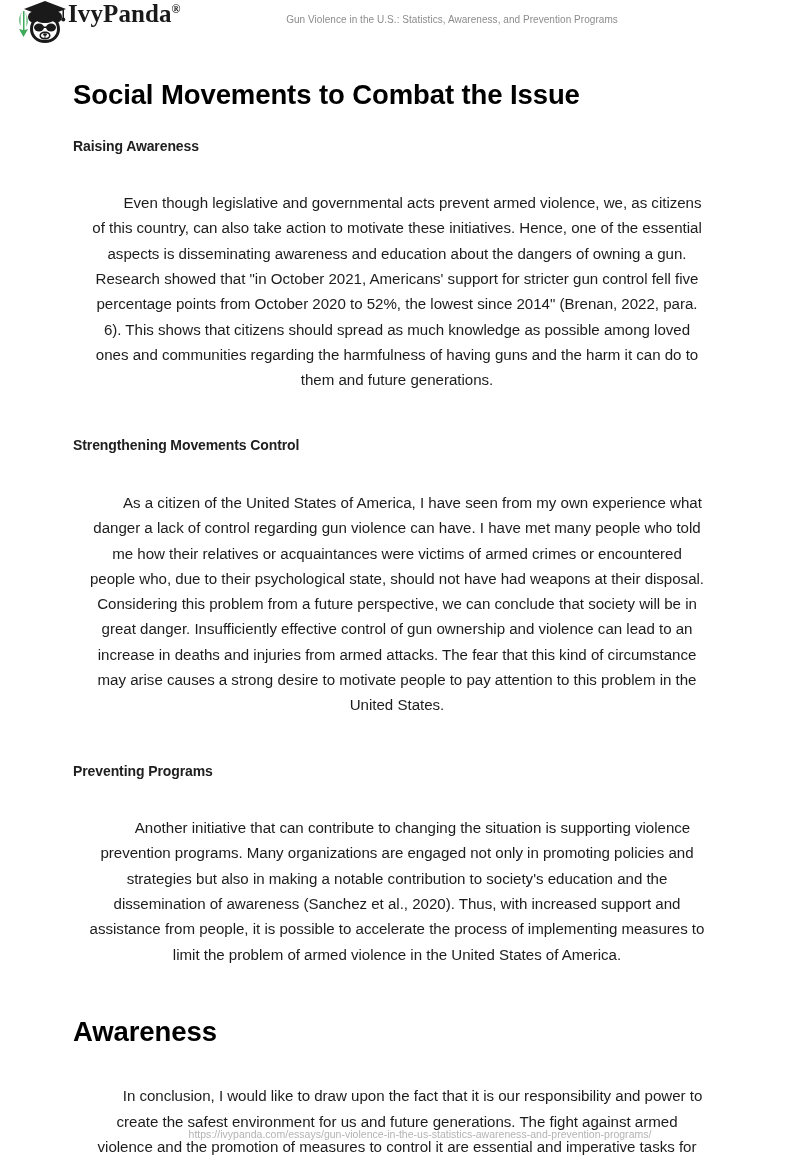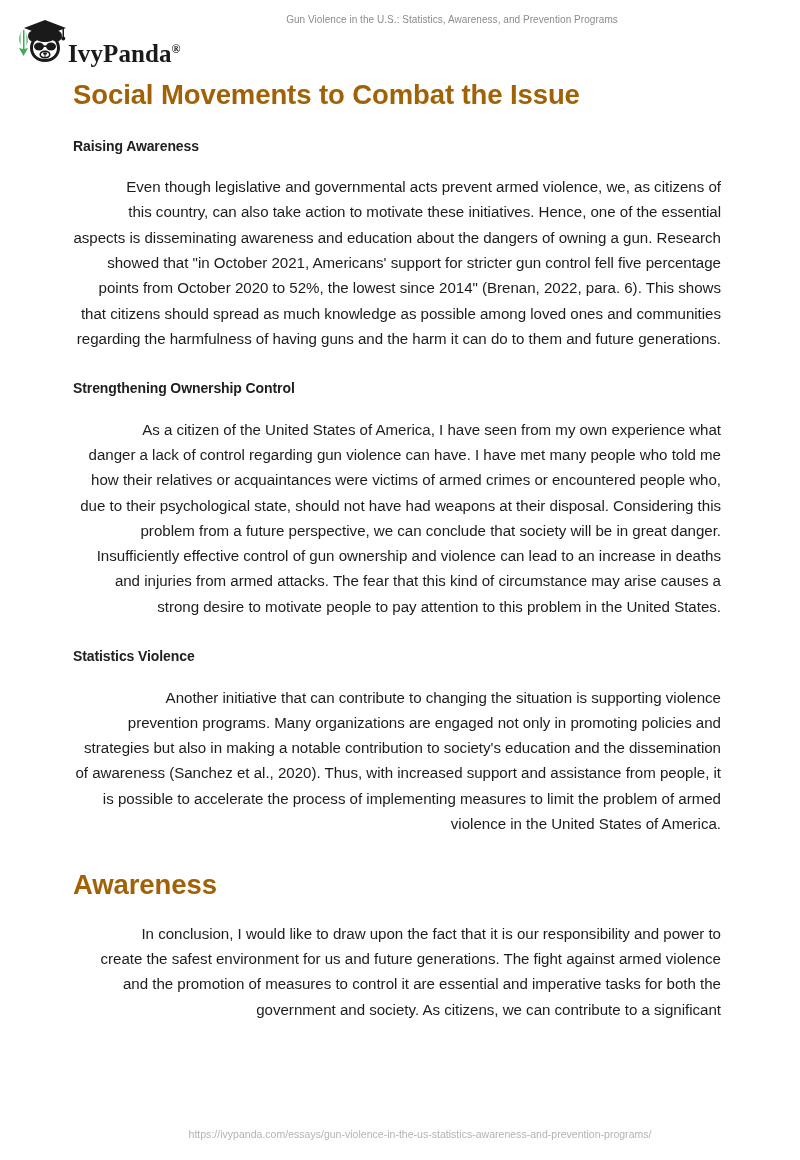--- a/index.html
+++ b/index.html
@@ -31,23 +31,23 @@
     left: 0;
     width: 800px;
     height: 62px;
     display: flex;
     align-items: flex-start;
   }
 
   .brand {
     position: absolute;
     left: 14px;
-    top: 17px;
+    top: 0;
     display: flex;
-    align-items: flex-end;
+    align-items: flex-start;
     height: 48px;
   }
 
   .brand-mark {
     width: 52px;
     height: 46px;
     display: block;
     flex: 0 0 auto;
   }
 
@@ -89,21 +89,21 @@
     position: absolute;
     left: 73px;
     top: 70px;
     width: 648px;
   }
 
   h1.doc-h1 {
     font-family: "Liberation Sans", sans-serif;
     font-size: 27.5px;
     font-weight: 700;
-    color: #a16207;
+    color: #000000;
     margin: 0 0 0 0;
     padding: 8px 0 0 0;
     line-height: 1.22;
     letter-spacing: -0.1px;
   }
 
   h2.doc-h2 {
     font-family: "Liberation Sans", sans-serif;
     font-size: 14px;
     font-weight: 700;
@@ -113,24 +113,24 @@
     line-height: 1.25;
     letter-spacing: -0.1px;
   }
 
   p.doc-p {
     font-family: "Liberation Sans", sans-serif;
     font-size: 15.1px;
     font-weight: 400;
     color: #1c1c1c;
     line-height: 25.3px;
-    margin: 0;
+    margin: 16px;
     padding: 0;
     text-indent: 31px;
-    text-align: right;
+    text-align: center;
     letter-spacing: -0.02px;
   }
 
   
   .sp-h1-to-h2 { height: 26px; }
   .sp-h2-to-p  { height: 19px; }
   .sp-p-to-h2  { height: 29px; }
   .sp-p-to-h1  { height: 32px; }
 
   
@@ -204,27 +204,27 @@
     <h1 class="doc-h1">Social Movements to Combat the Issue</h1>
 
     <div class="sp-h1-to-h2"></div>
 
     <h2 class="doc-h2">Raising Awareness</h2>
     <div class="sp-h2-to-p"></div>
     <p class="doc-p">Even though legislative and governmental acts prevent armed violence, we, as citizens of this country, can also take action to motivate these initiatives. Hence, one of the essential aspects is disseminating awareness and education about the dangers of owning a gun. Research showed that "in October 2021, Americans' support for stricter gun control fell five percentage points from October 2020 to 52%, the lowest since 2014" (Brenan, 2022, para. 6). This shows that citizens should spread as much knowledge as possible among loved ones and communities regarding the harmfulness of having guns and the harm it can do to them and future generations.</p>
 
     <div class="sp-p-to-h2"></div>
 
-    <h2 class="doc-h2">Strengthening Ownership Control</h2>
+    <h2 class="doc-h2">Strengthening Movements Control</h2>
     <div class="sp-h2-to-p"></div>
     <p class="doc-p">As a citizen of the United States of America, I have seen from my own experience what danger a lack of control regarding gun violence can have. I have met many people who told me how their relatives or acquaintances were victims of armed crimes or encountered people who, due to their psychological state, should not have had weapons at their disposal. Considering this problem from a future perspective, we can conclude that society will be in great danger. Insufficiently effective control of gun ownership and violence can lead to an increase in deaths and injuries from armed attacks. The fear that this kind of circumstance may arise causes a strong desire to motivate people to pay attention to this problem in the United States.</p>
 
     <div class="sp-p-to-h2"></div>
 
-    <h2 class="doc-h2">Statistics Violence</h2>
+    <h2 class="doc-h2">Preventing Programs</h2>
     <div class="sp-h2-to-p"></div>
     <p class="doc-p">Another initiative that can contribute to changing the situation is supporting violence prevention programs. Many organizations are engaged not only in promoting policies and strategies but also in making a notable contribution to society's education and the dissemination of awareness (Sanchez et al., 2020). Thus, with increased support and assistance from people, it is possible to accelerate the process of implementing measures to limit the problem of armed violence in the United States of America.</p>
 
     <div class="sp-p-to-h1"></div>
 
     <h1 class="doc-h1" style="padding-top:0">Awareness</h1>
     <div class="sp-h2-to-p"></div>
     <p class="doc-p">In conclusion, I would like to draw upon the fact that it is our responsibility and power to create the safest environment for us and future generations. The fight against armed violence and the promotion of measures to control it are essential and imperative tasks for both the government and society. As citizens, we can contribute to a significant</p>
 
   </div>

